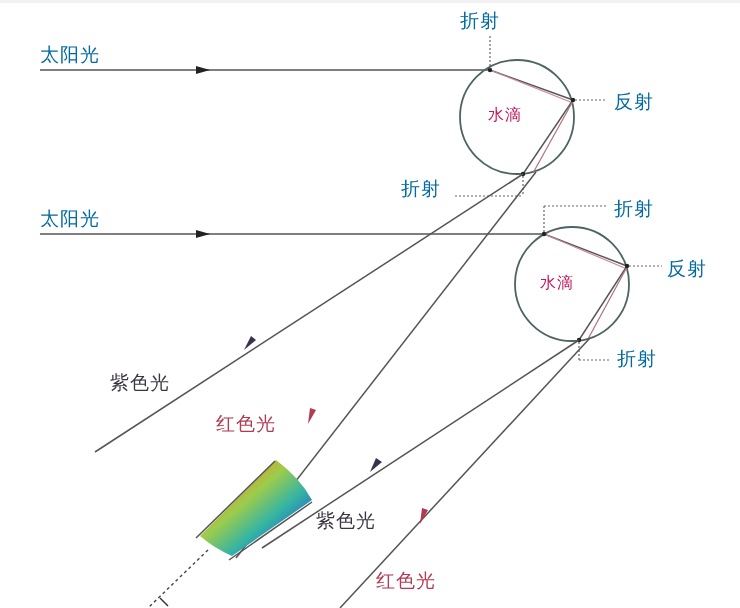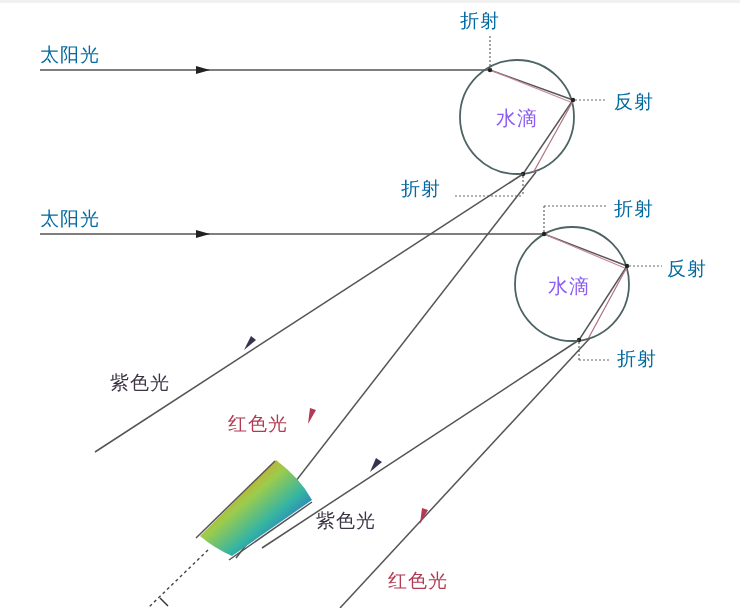--- a/index.html
+++ b/index.html
@@ -1,23 +1,23 @@
 <!DOCTYPE html>
 <html><head>
 <meta charset="utf-8">
 <style>
   html, body { margin: 0; padding: 0; background: #ffffff; }
   body { width: 740px; height: 608px; position: relative; overflow: hidden;
          font-family: "DejaVu Sans", "Liberation Sans", sans-serif; }
   .topbar { position: absolute; left: 0; top: 0; width: 740px; height: 3px; background: #f1f1f1; }
   svg { position: absolute; left: 0; top: 0; }
   .lbl { position: absolute; font-size: 19px; color: #0369a1; white-space: nowrap; letter-spacing: 1px; }
-  .lbl.drop { color: #8b5cf6; font-size: 20px; margin-left: 8px; }
+  .lbl.drop { color: #be185d; font-size: 16px; }
   .lbl.violet { color: #3c3444; text-align: right; }
-  .lbl.red { color: #b23a52; margin-left: 12px; }
+  .lbl.red { color: #b23a52; }
 </style>
 </head>
 <body>
 
 <div class="topbar"></div>
 
 <svg width="740" height="608" viewBox="0 0 740 608">
   <defs>
     <linearGradient id="spec" x1="0" y1="0" x2="1" y2="1">
       <stop offset="0" stop-color="#c8401c"></stop>

